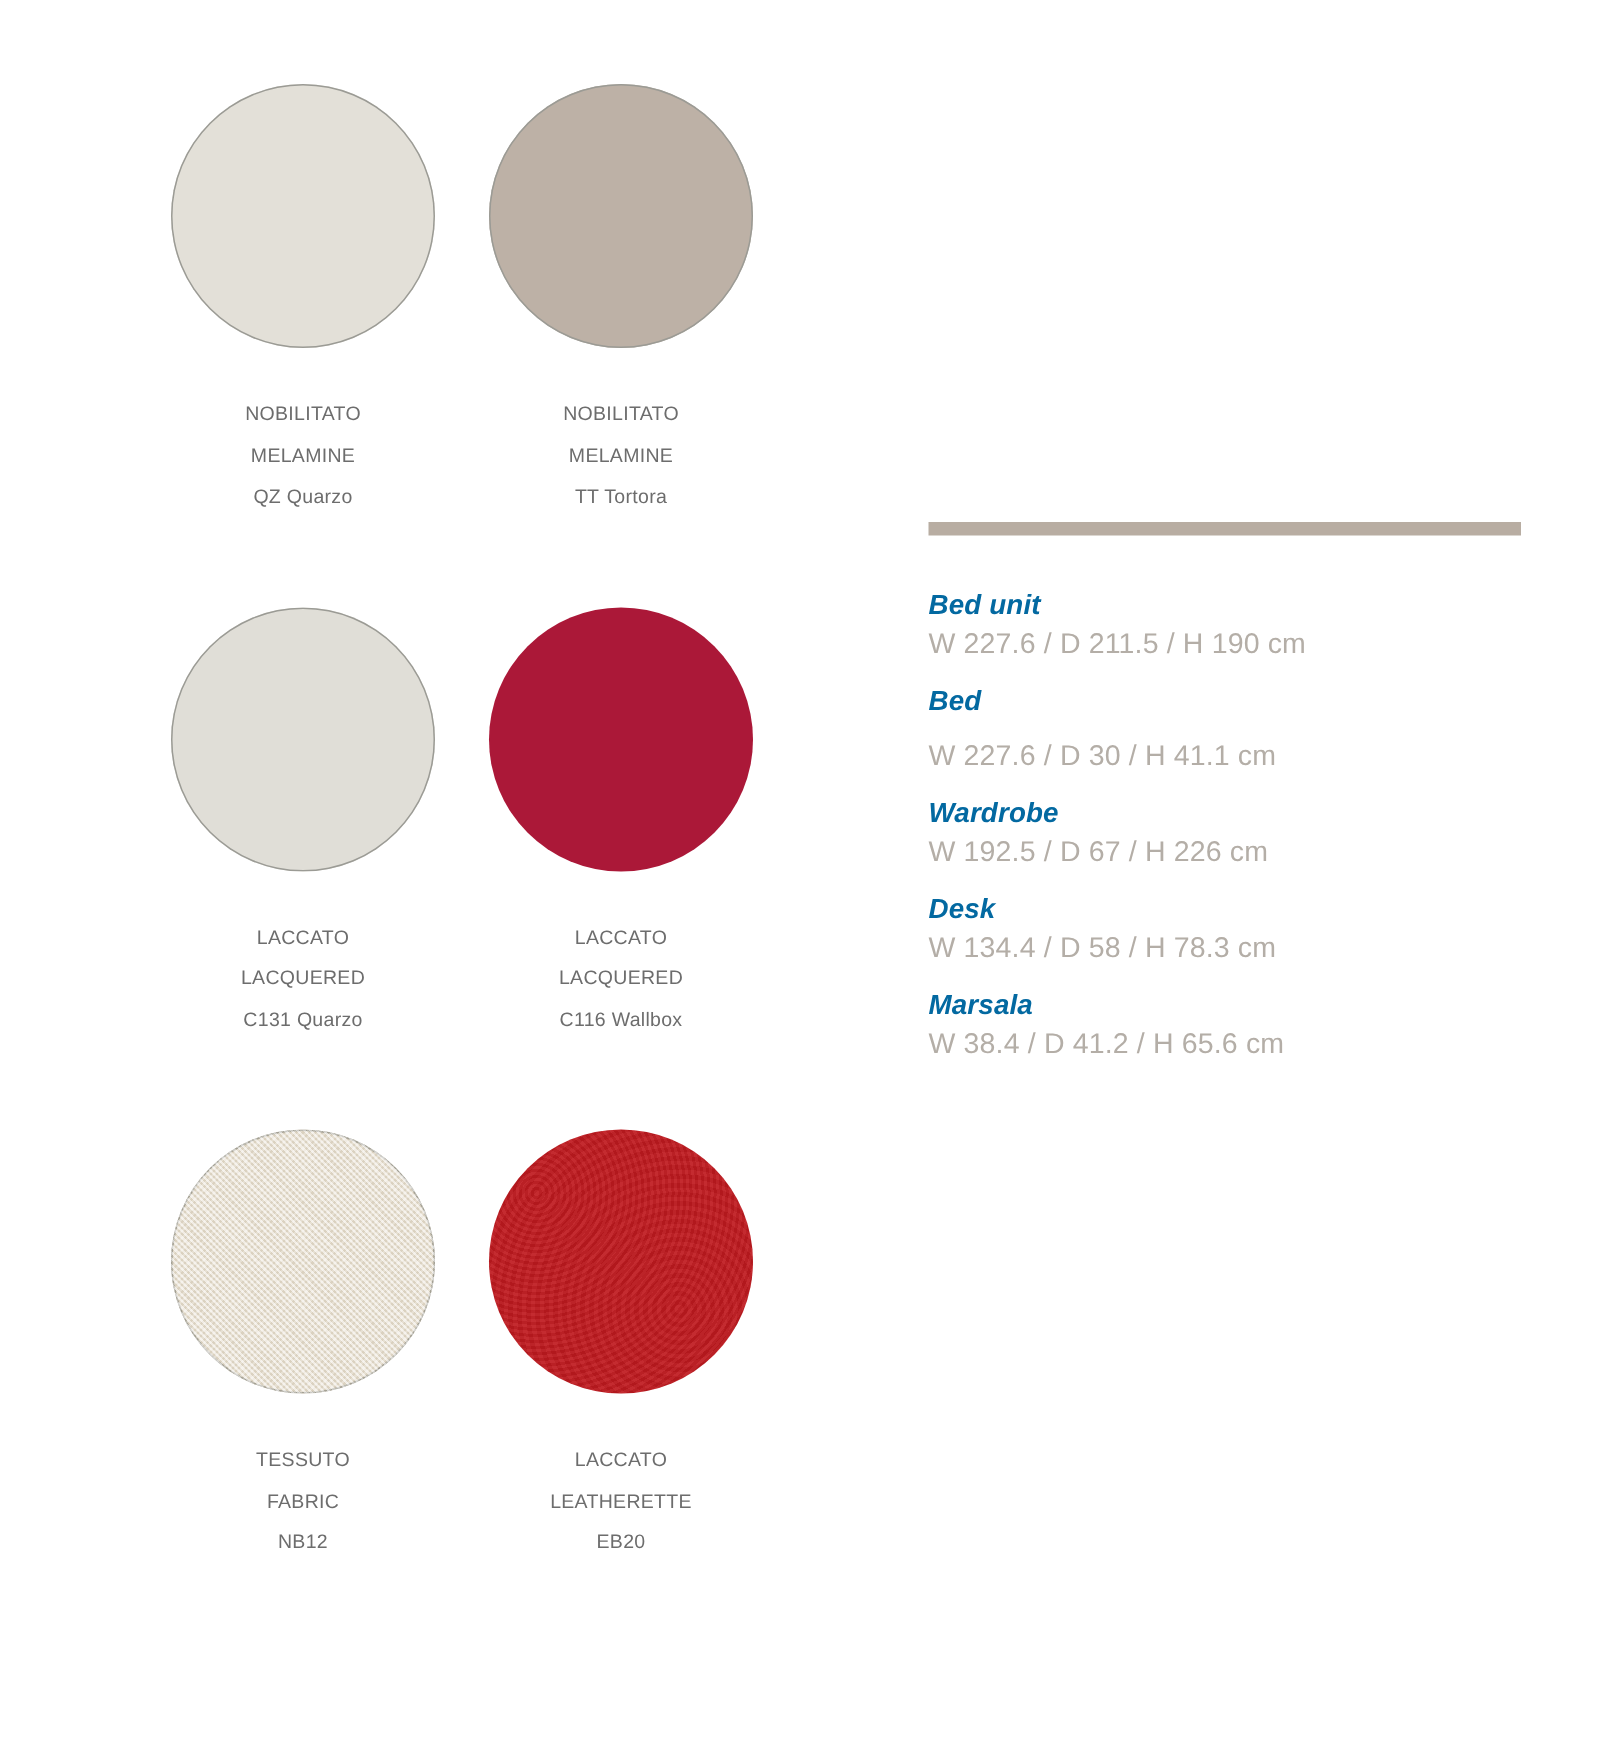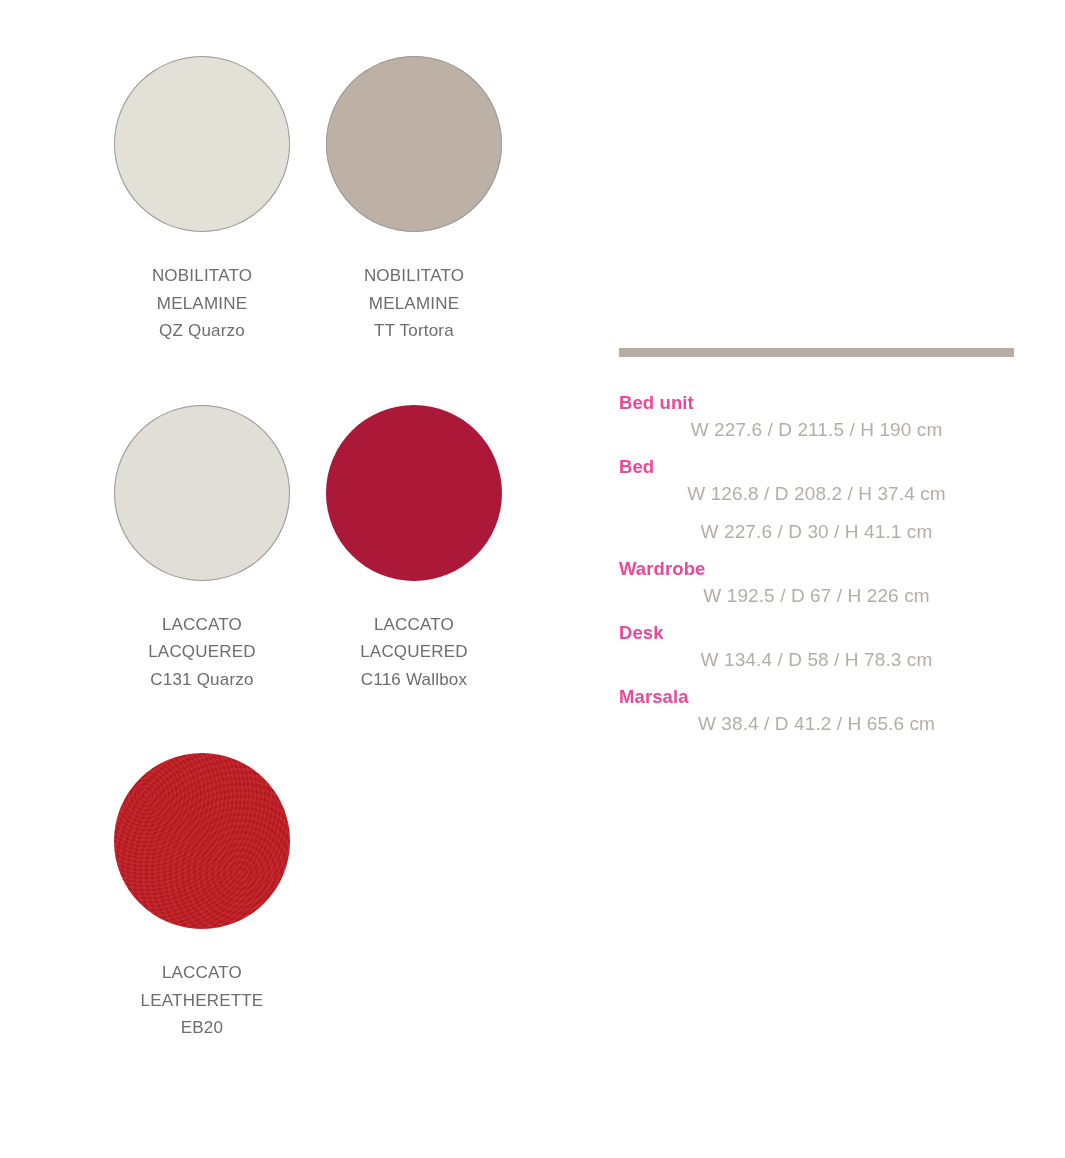--- a/index.html
+++ b/index.html
@@ -60,21 +60,21 @@
     inset: 0;
     background-image:
       repeating-radial-gradient(circle at 18% 24%, rgba(255,255,255,0.055) 0 2px, rgba(0,0,0,0.05) 2px 4px),
       repeating-radial-gradient(circle at 72% 68%, rgba(255,255,255,0.045) 0 3px, rgba(0,0,0,0.045) 3px 6px);
     opacity: 0.8;
   }
   .swatch-caption {
     margin-top: 30px;
     text-align: center;
     color: #6d6d6d;
-    font-size: 17px;
+    font-size: 13px;
     line-height: 27.5px;
     letter-spacing: 0.2px;
     white-space: nowrap;
   }
 
   
   .spec-panel {
     position: absolute;
     left: 619px;
     top: 348px;
@@ -87,30 +87,30 @@
   }
   .spec-list {
     margin-top: 33px;
   }
   .spec-item {
     margin-bottom: 11px;
   }
   .spec-label {
     font-size: 18.5px;
     font-weight: bold;
-    color: #ec4899;
+    color: #0369a1;
     line-height: 26px;
     letter-spacing: 0.1px;
+    font-style: italic;
   }
   .spec-value {
     font-size: 19px;
     color: #b4aea7;
     line-height: 27px;
     letter-spacing: 0.1px;
-    text-align: center;
   }
 </style>
 </head>
 <body>
 
 <div class="swatch-grid">
     <div class="swatch-row">
       <div class="swatch-cell">
         <div class="swatch-disc outlined" style="background: rgb(227, 224, 216);"></div>
         <div class="swatch-caption">
@@ -141,40 +141,47 @@
         <div class="swatch-disc" style="background: rgb(171, 24, 56);"></div>
         <div class="swatch-caption">
           <div>LACCATO</div>
           <div>LACQUERED</div>
           <div>C116 Wallbox</div>
         </div>
       </div>
     </div>
     <div class="swatch-row">
       <div class="swatch-cell">
+        <div class="swatch-disc outlined tex-fabric" style="background: rgb(232, 224, 210);"></div>
+        <div class="swatch-caption">
+          <div>TESSUTO</div>
+          <div>FABRIC</div>
+          <div>NB12</div>
+        </div>
+      </div>
+      <div class="swatch-cell">
         <div class="swatch-disc tex-grain" style="background: rgb(192, 26, 32);"></div>
         <div class="swatch-caption">
           <div>LACCATO</div>
           <div>LEATHERETTE</div>
           <div>EB20</div>
         </div>
       </div>
     </div>
   </div>
 
 <div class="spec-panel">
   <div class="spec-rule"></div>
   <div class="spec-list">
       <div class="spec-item">
         <div class="spec-label">Bed unit</div>
         <div class="spec-value">W 227.6 / D 211.5 / H 190 cm</div>
       </div>
       <div class="spec-item">
         <div class="spec-label">Bed</div>
-        <div class="spec-value">W 126.8 / D 208.2 / H 37.4 cm</div>
       </div>
       <div class="spec-item">
         <div class="spec-value">W 227.6 / D 30 / H 41.1 cm</div>
       </div>
       <div class="spec-item">
         <div class="spec-label">Wardrobe</div>
         <div class="spec-value">W 192.5 / D 67 / H 226 cm</div>
       </div>
       <div class="spec-item">
         <div class="spec-label">Desk</div>

